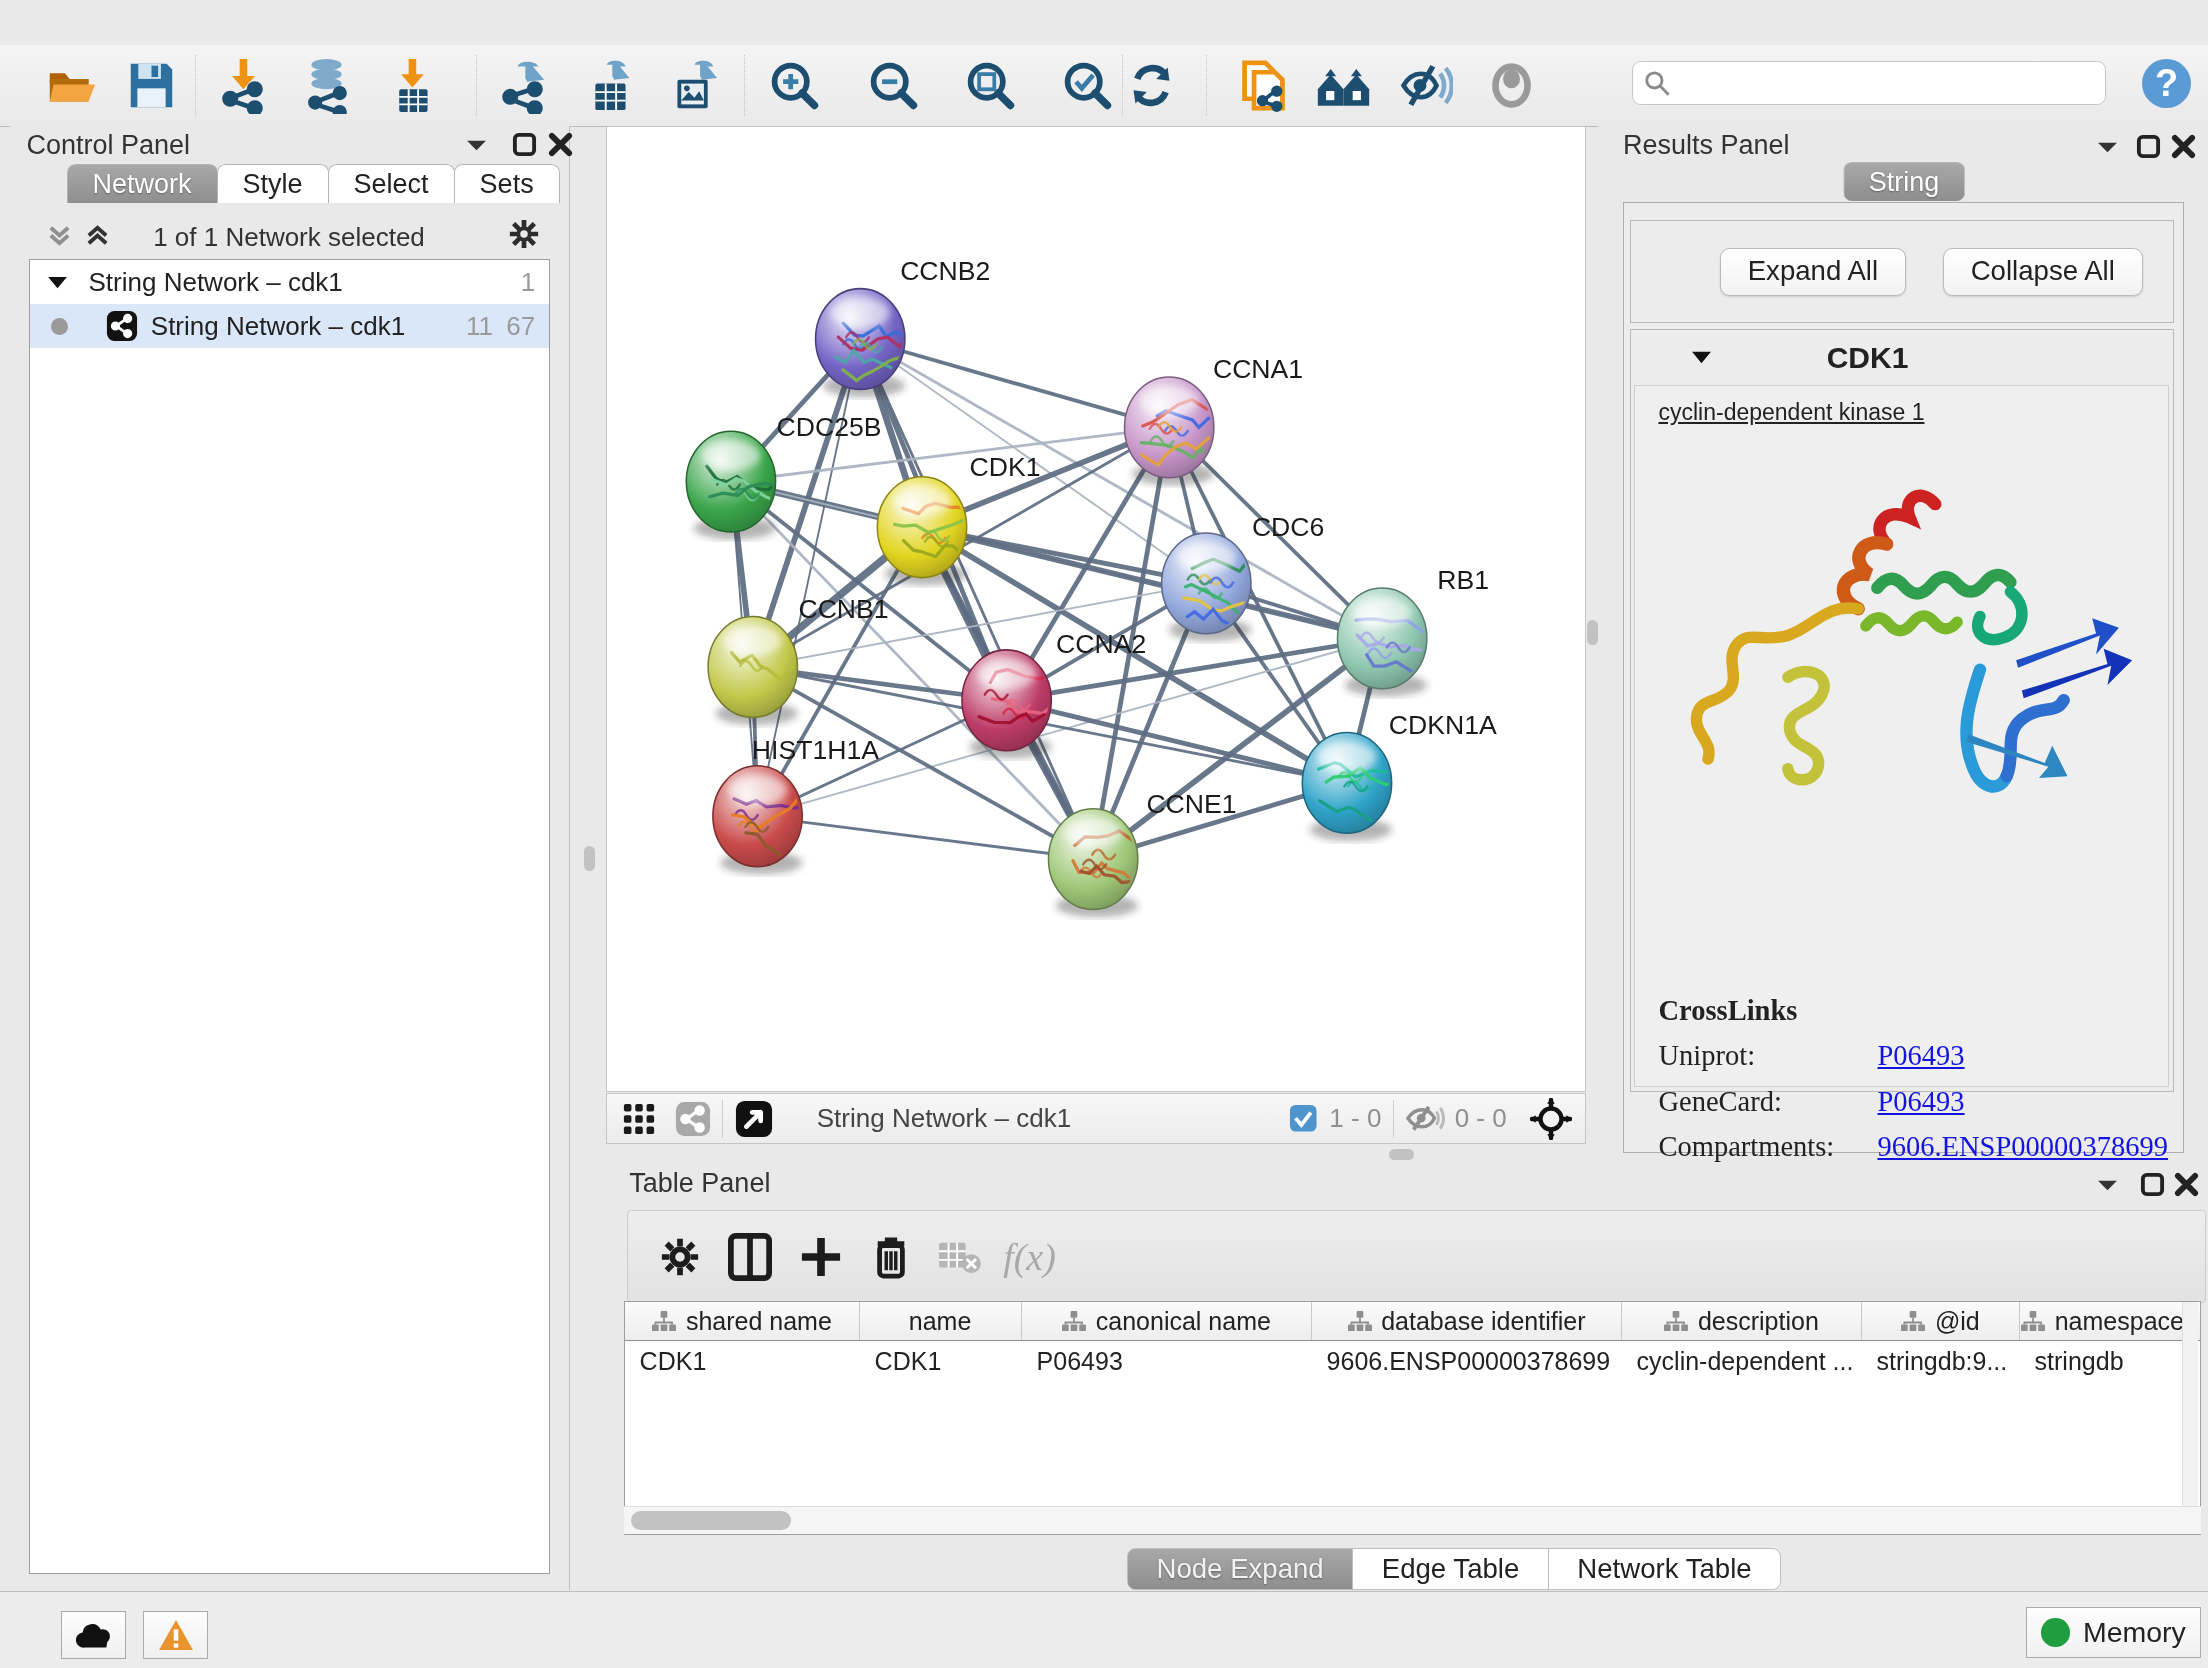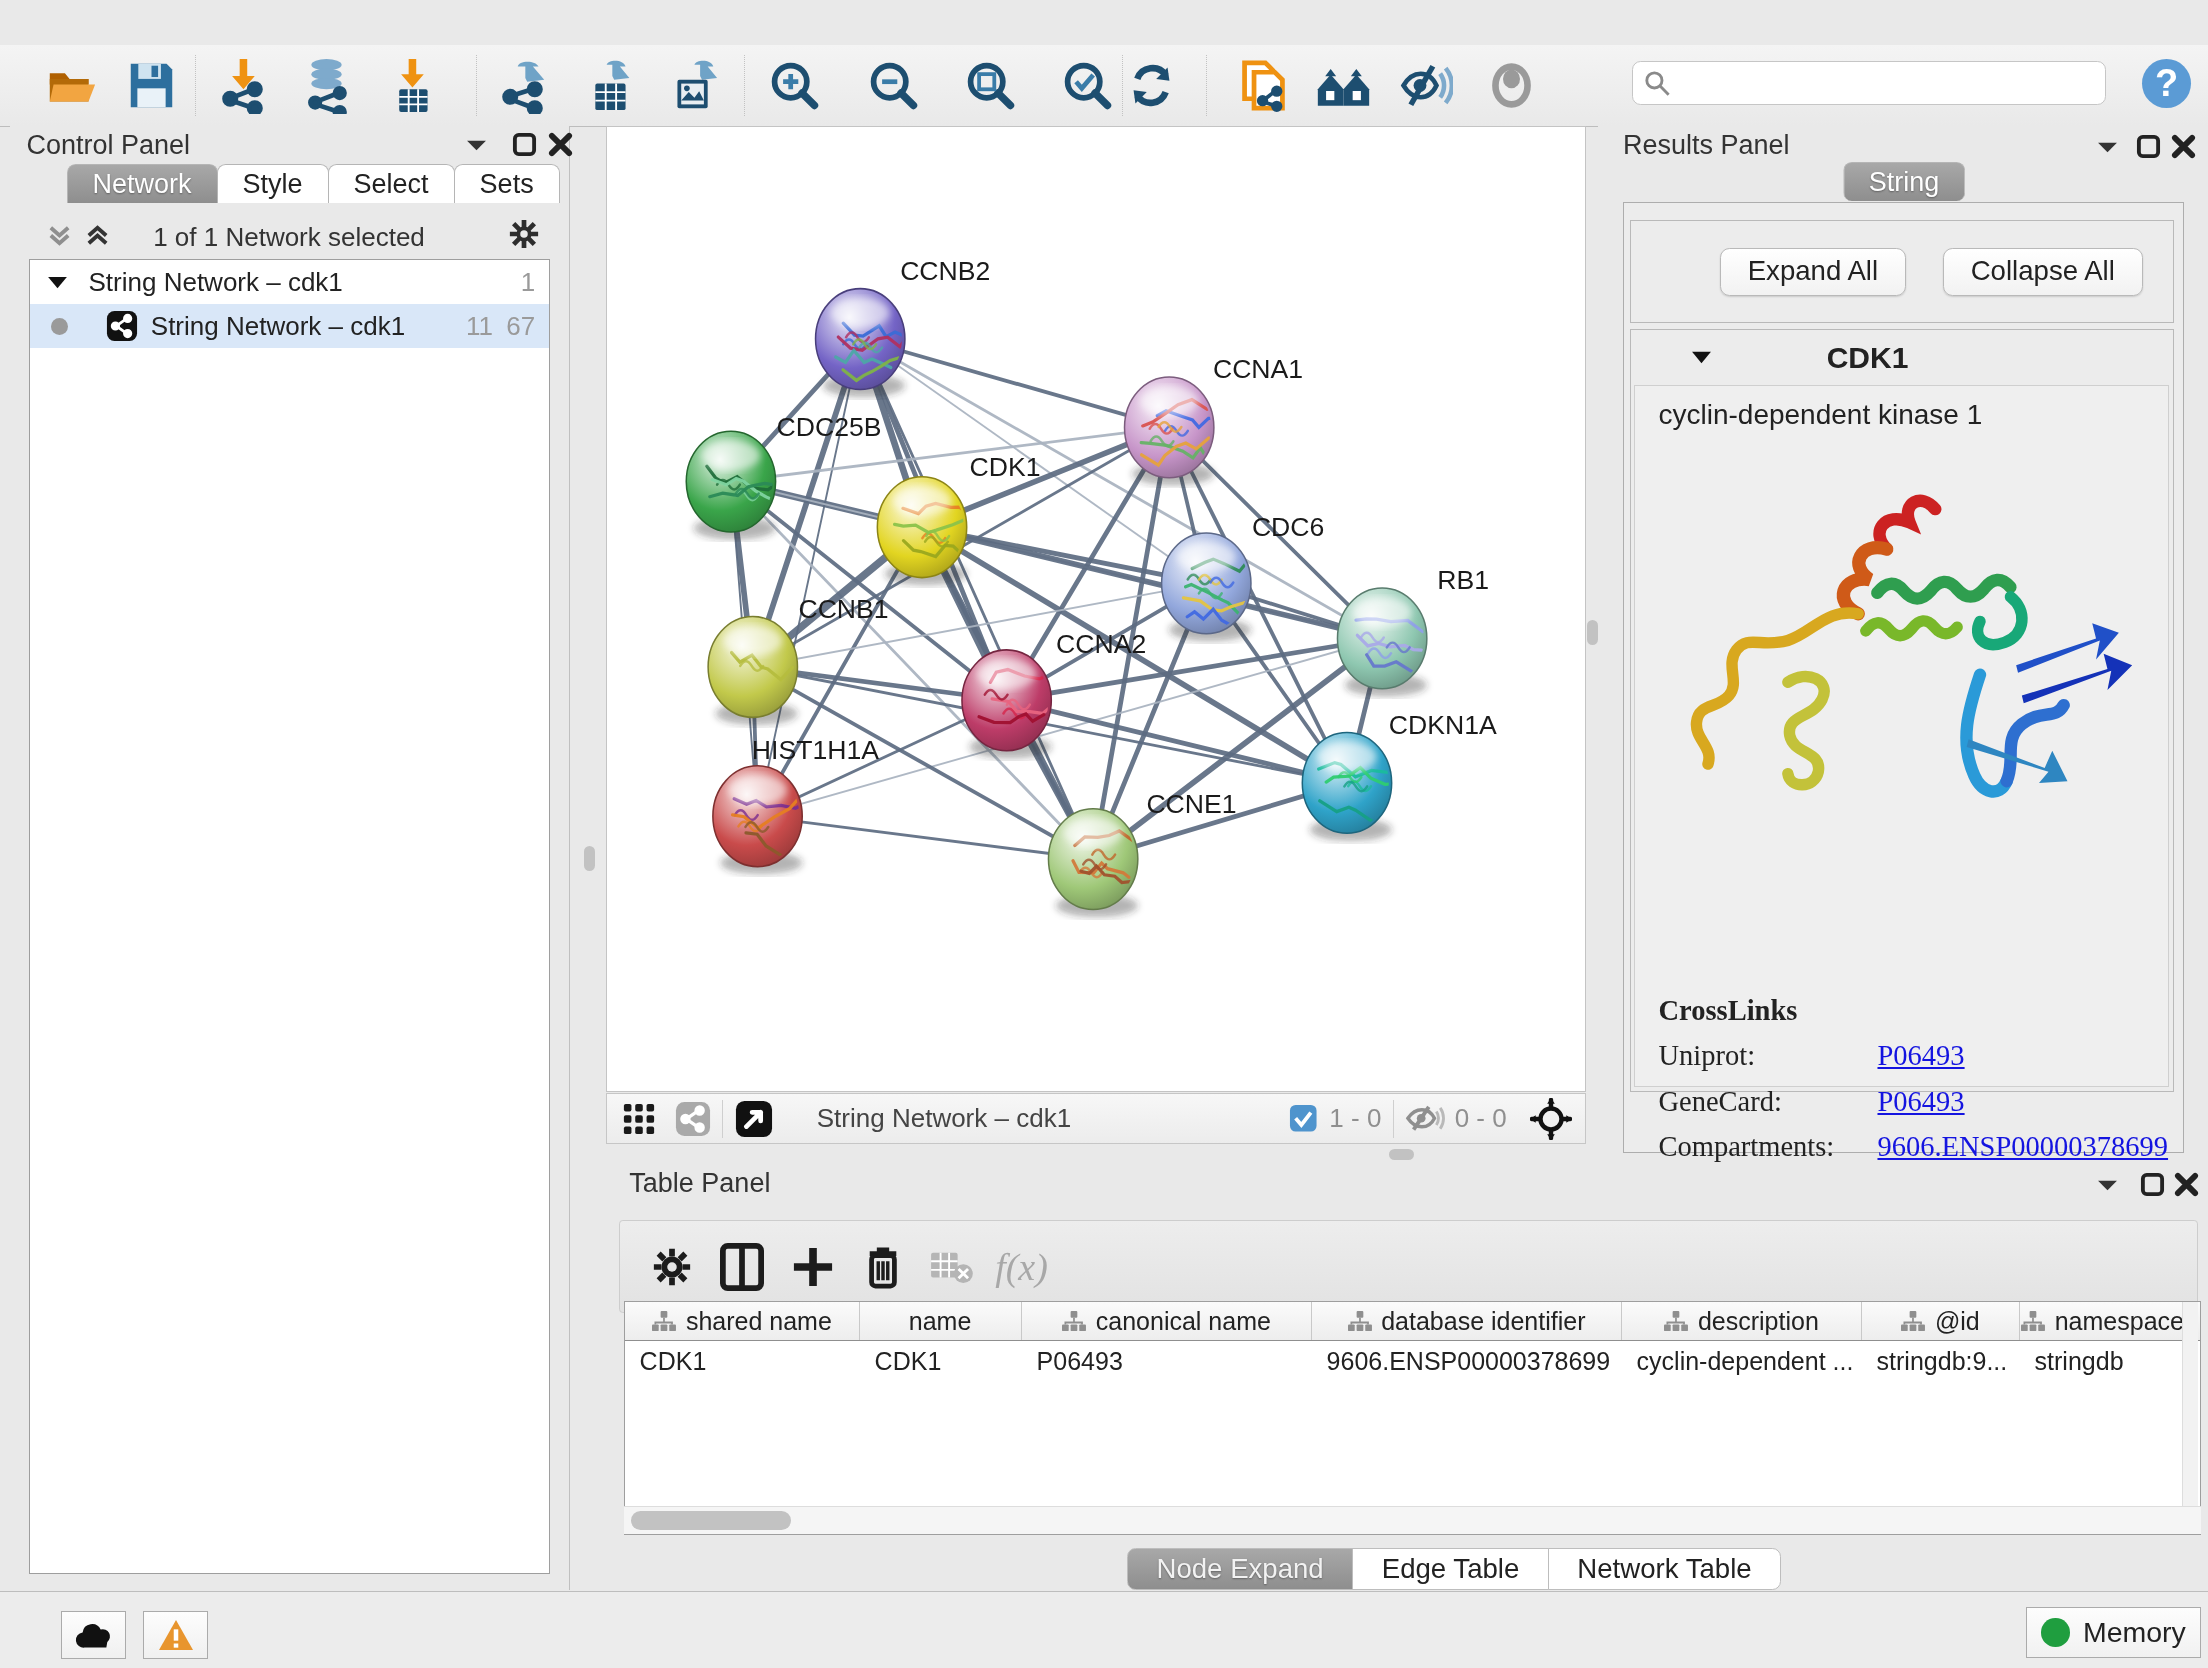--- a/index.html
+++ b/index.html
@@ -47,29 +47,29 @@
   
   #results-panel{left:1598px;top:126px;width:611px;height:1039px;background:#e9e9e9;}
   #rp-tab{position:absolute;left:50%;transform:translateX(-50%);top:36px;}
   #rp-box{position:absolute;left:25px;top:76px;width:559px;height:949px;background:#ececec;border:1.9px solid #adadad;}
   #rp-expbox{position:absolute;left:5.7px;top:17px;width:542px;height:101px;border:1.9px solid #b9b9b9;}
   .aqua-btn{position:absolute;height:46px;line-height:44px;padding:0 27px;background:linear-gradient(#ffffff,#f2f2f2);
             border:1px solid #b9b9b9;border-radius:9.5px;font-size:27.6px;text-align:center;box-shadow:0 1px 1.9px rgba(0,0,0,.15);}
   #rp-gene{position:absolute;left:5.7px;top:126px;width:542px;height:761px;border:1.9px solid #b9b9b9;}
   #rp-gene-head{height:55px;display:flex;align-items:center;font-size:30px;font-weight:bold;}
   #rp-gene-body{position:absolute;left:3.8px;top:55px;right:3.8px;bottom:3.8px;background:#efefef;border:1px solid #cfcfcf;}
-  #rp-desc{font-size:28px;padding:13.3px 0 0 23px;}
+  #rp-desc{font-size:23px;padding:13.3px 0 0 23px;text-decoration:underline;}
   #crosslinks{position:absolute;left:23px;top:609px;font-family:"Liberation Serif","DejaVu Serif",serif;font-size:28.5px;}
   .cl-row{display:flex;margin-top:13.3px;}
   .cl-label{width:219px;}
   .cl-link a{color:#1414e0;}
   
   #table-panel{left:616px;top:1166px;width:1592px;height:424px;background:#e9e9e9;}
-  #tp-toolbar{position:absolute;left:3px;top:44px;width:1577px;height:91px;background:linear-gradient(#ededed,#e2e2e2);
-              border:1px solid #cdcdcd;border-radius:3.8px;margin-top:10px;}
+  #tp-toolbar{position:absolute;left:11px;top:44px;width:1577px;height:91px;background:linear-gradient(#ededed,#e2e2e2);
+              border:1px solid #cdcdcd;border-radius:3.8px;}
   .tp-icon{position:absolute;top:17px;width:57px;height:57px;display:flex;align-items:center;justify-content:center;}
   #tp-table{position:absolute;left:7.6px;top:135px;width:1577px;height:234px;background:#fff;border:1.9px solid #9e9e9e;box-sizing:border-box;}
   #tp-header{display:flex;height:38px;background:linear-gradient(#fbfbfb,#ededed);border-bottom:1.9px solid #8f8f8f;}
   .th{display:flex;align-items:center;justify-content:center;font-size:25px;color:#222;
       border-right:1px solid #c9c9c9;box-sizing:border-box;overflow:hidden;white-space:nowrap;gap:9.5px;flex:0 0 auto;}
   #tp-row{display:flex;height:40px;align-items:center;}
   .td{font-size:25px;padding-left:15px;box-sizing:border-box;overflow:hidden;white-space:nowrap;flex:0 0 auto;}
   #tp-hscroll{position:absolute;left:7.6px;top:340px;width:1577px;height:27px;background:#f5f5f5;border-top:1px solid #ddd;}
   #tp-hthumb{position:absolute;left:7.6px;top:3.8px;width:160px;height:19px;background:#c2c2c2;border-radius:9.5px;}
   #tp-vscroll{position:absolute;right:1.9px;top:0px;width:15px;height:230px;background:#f2f2f2;border-left:1px solid #ddd;}

